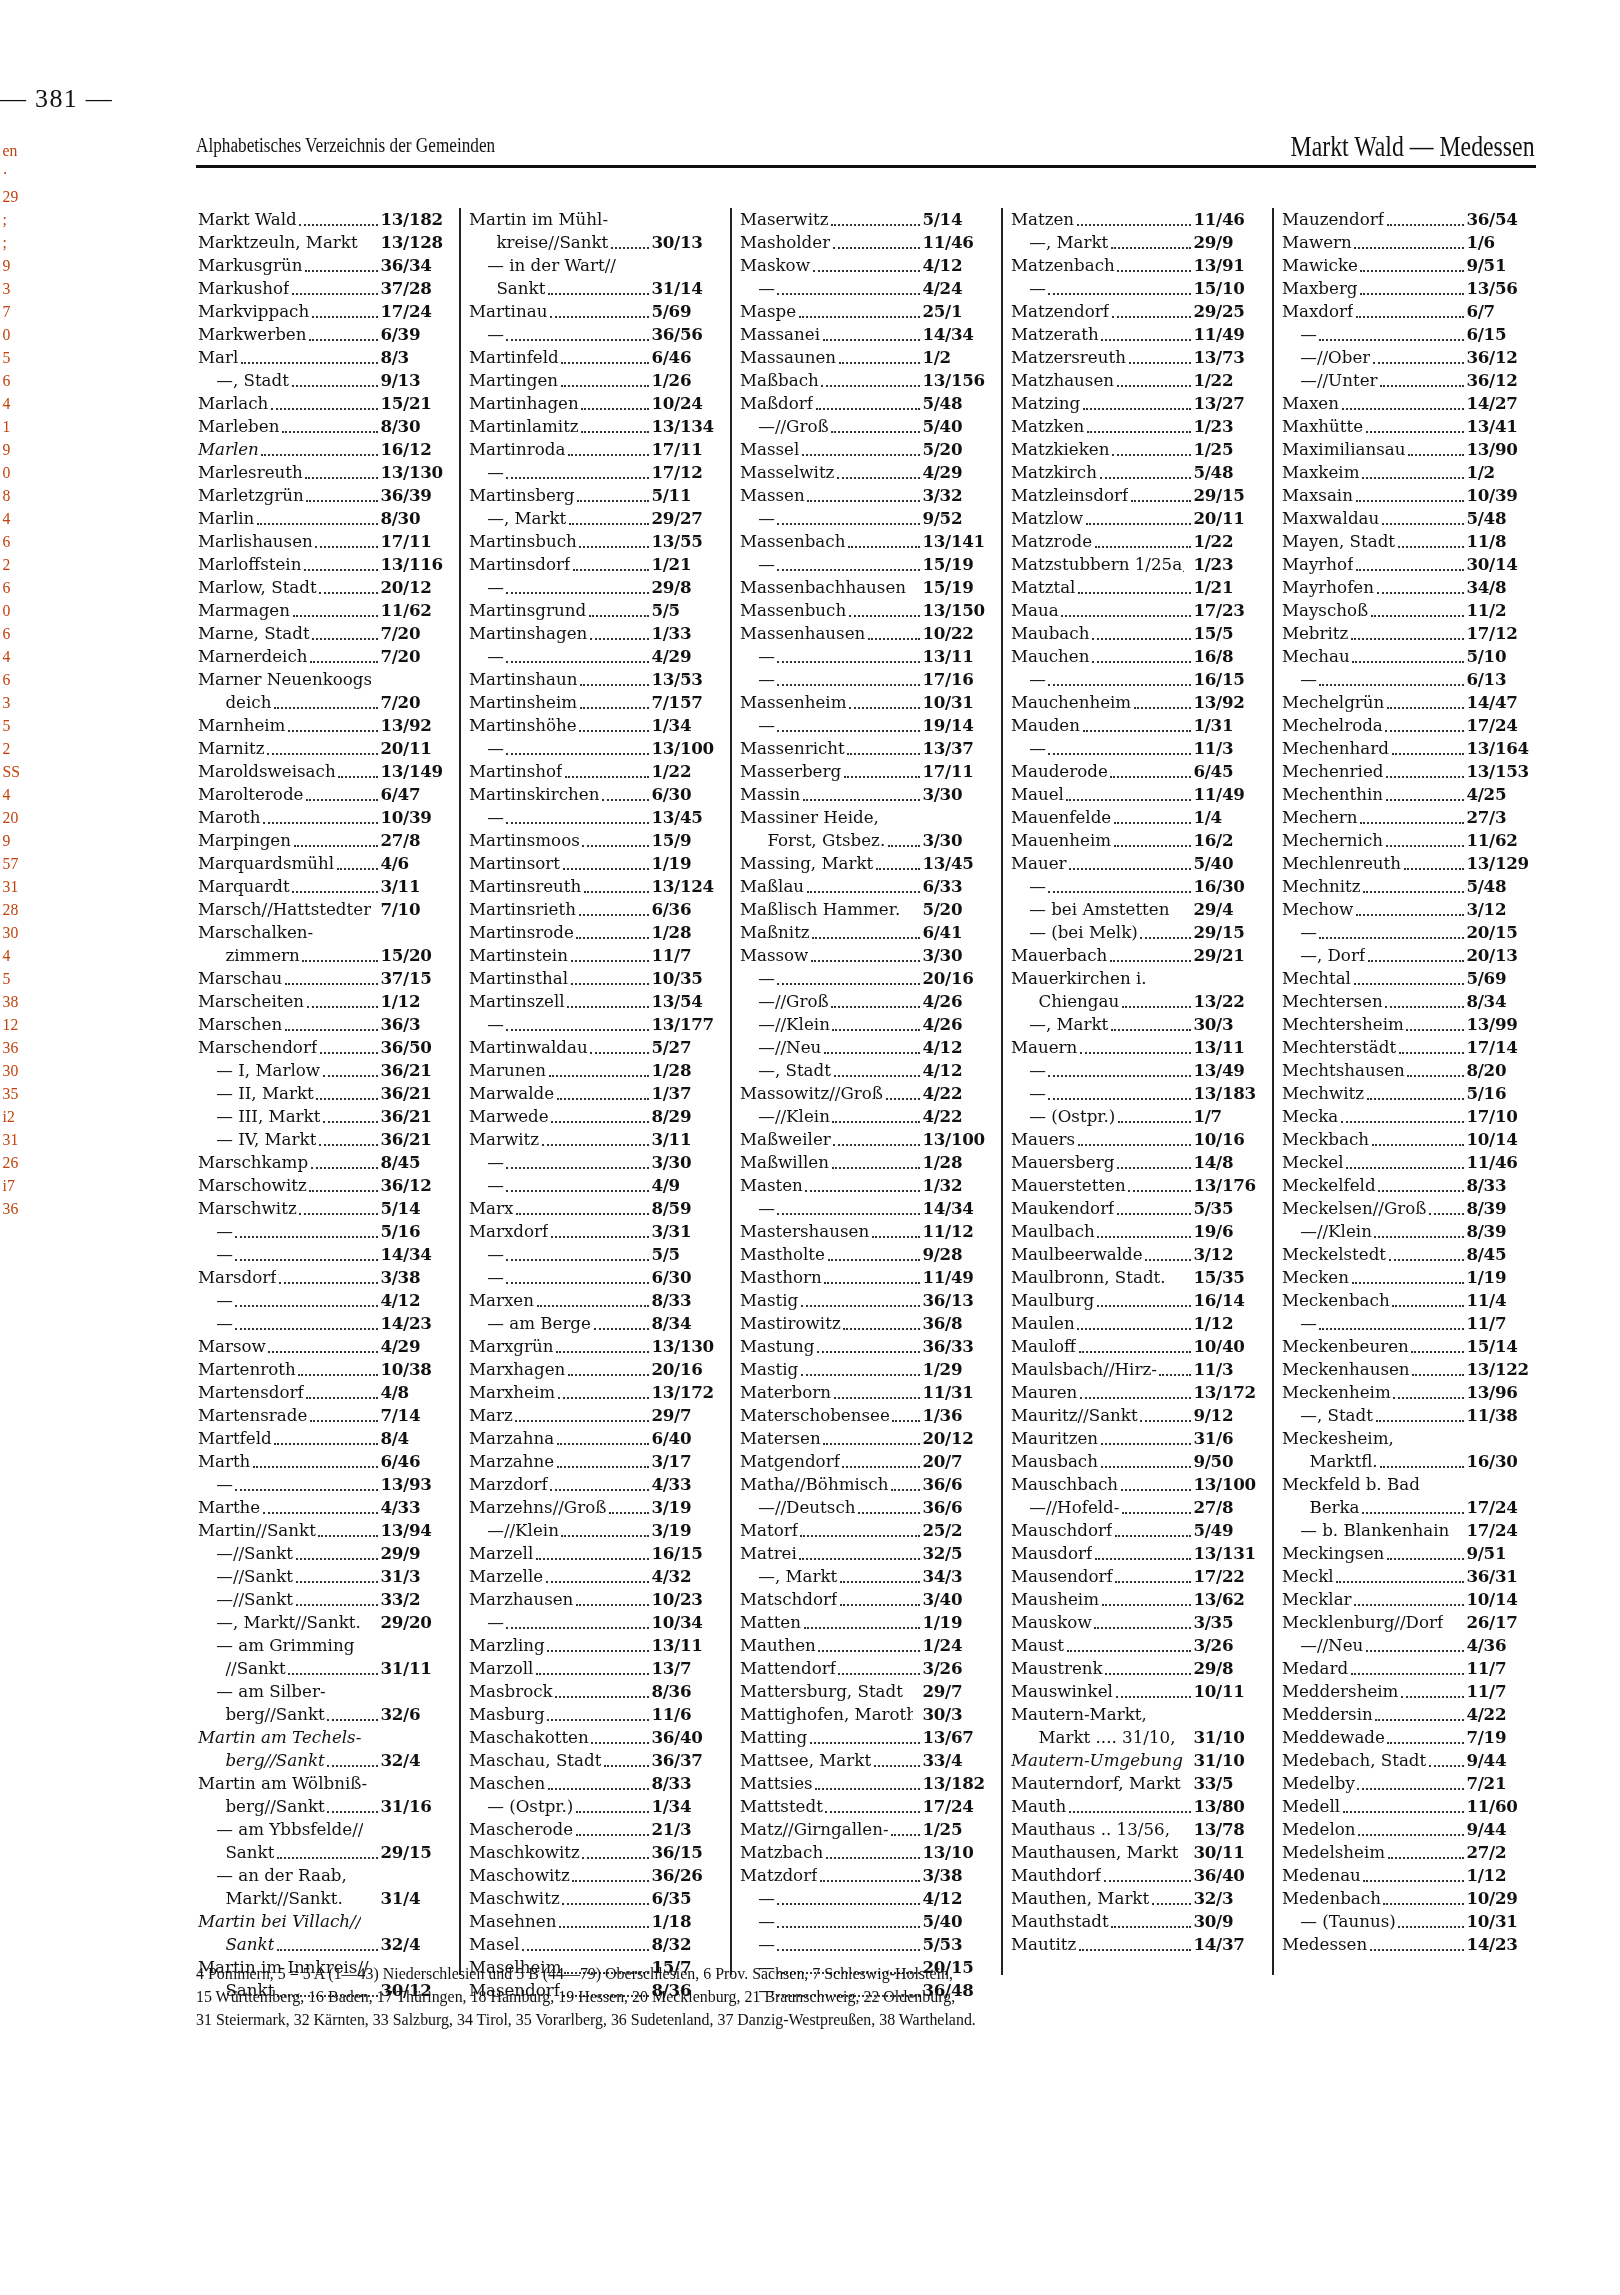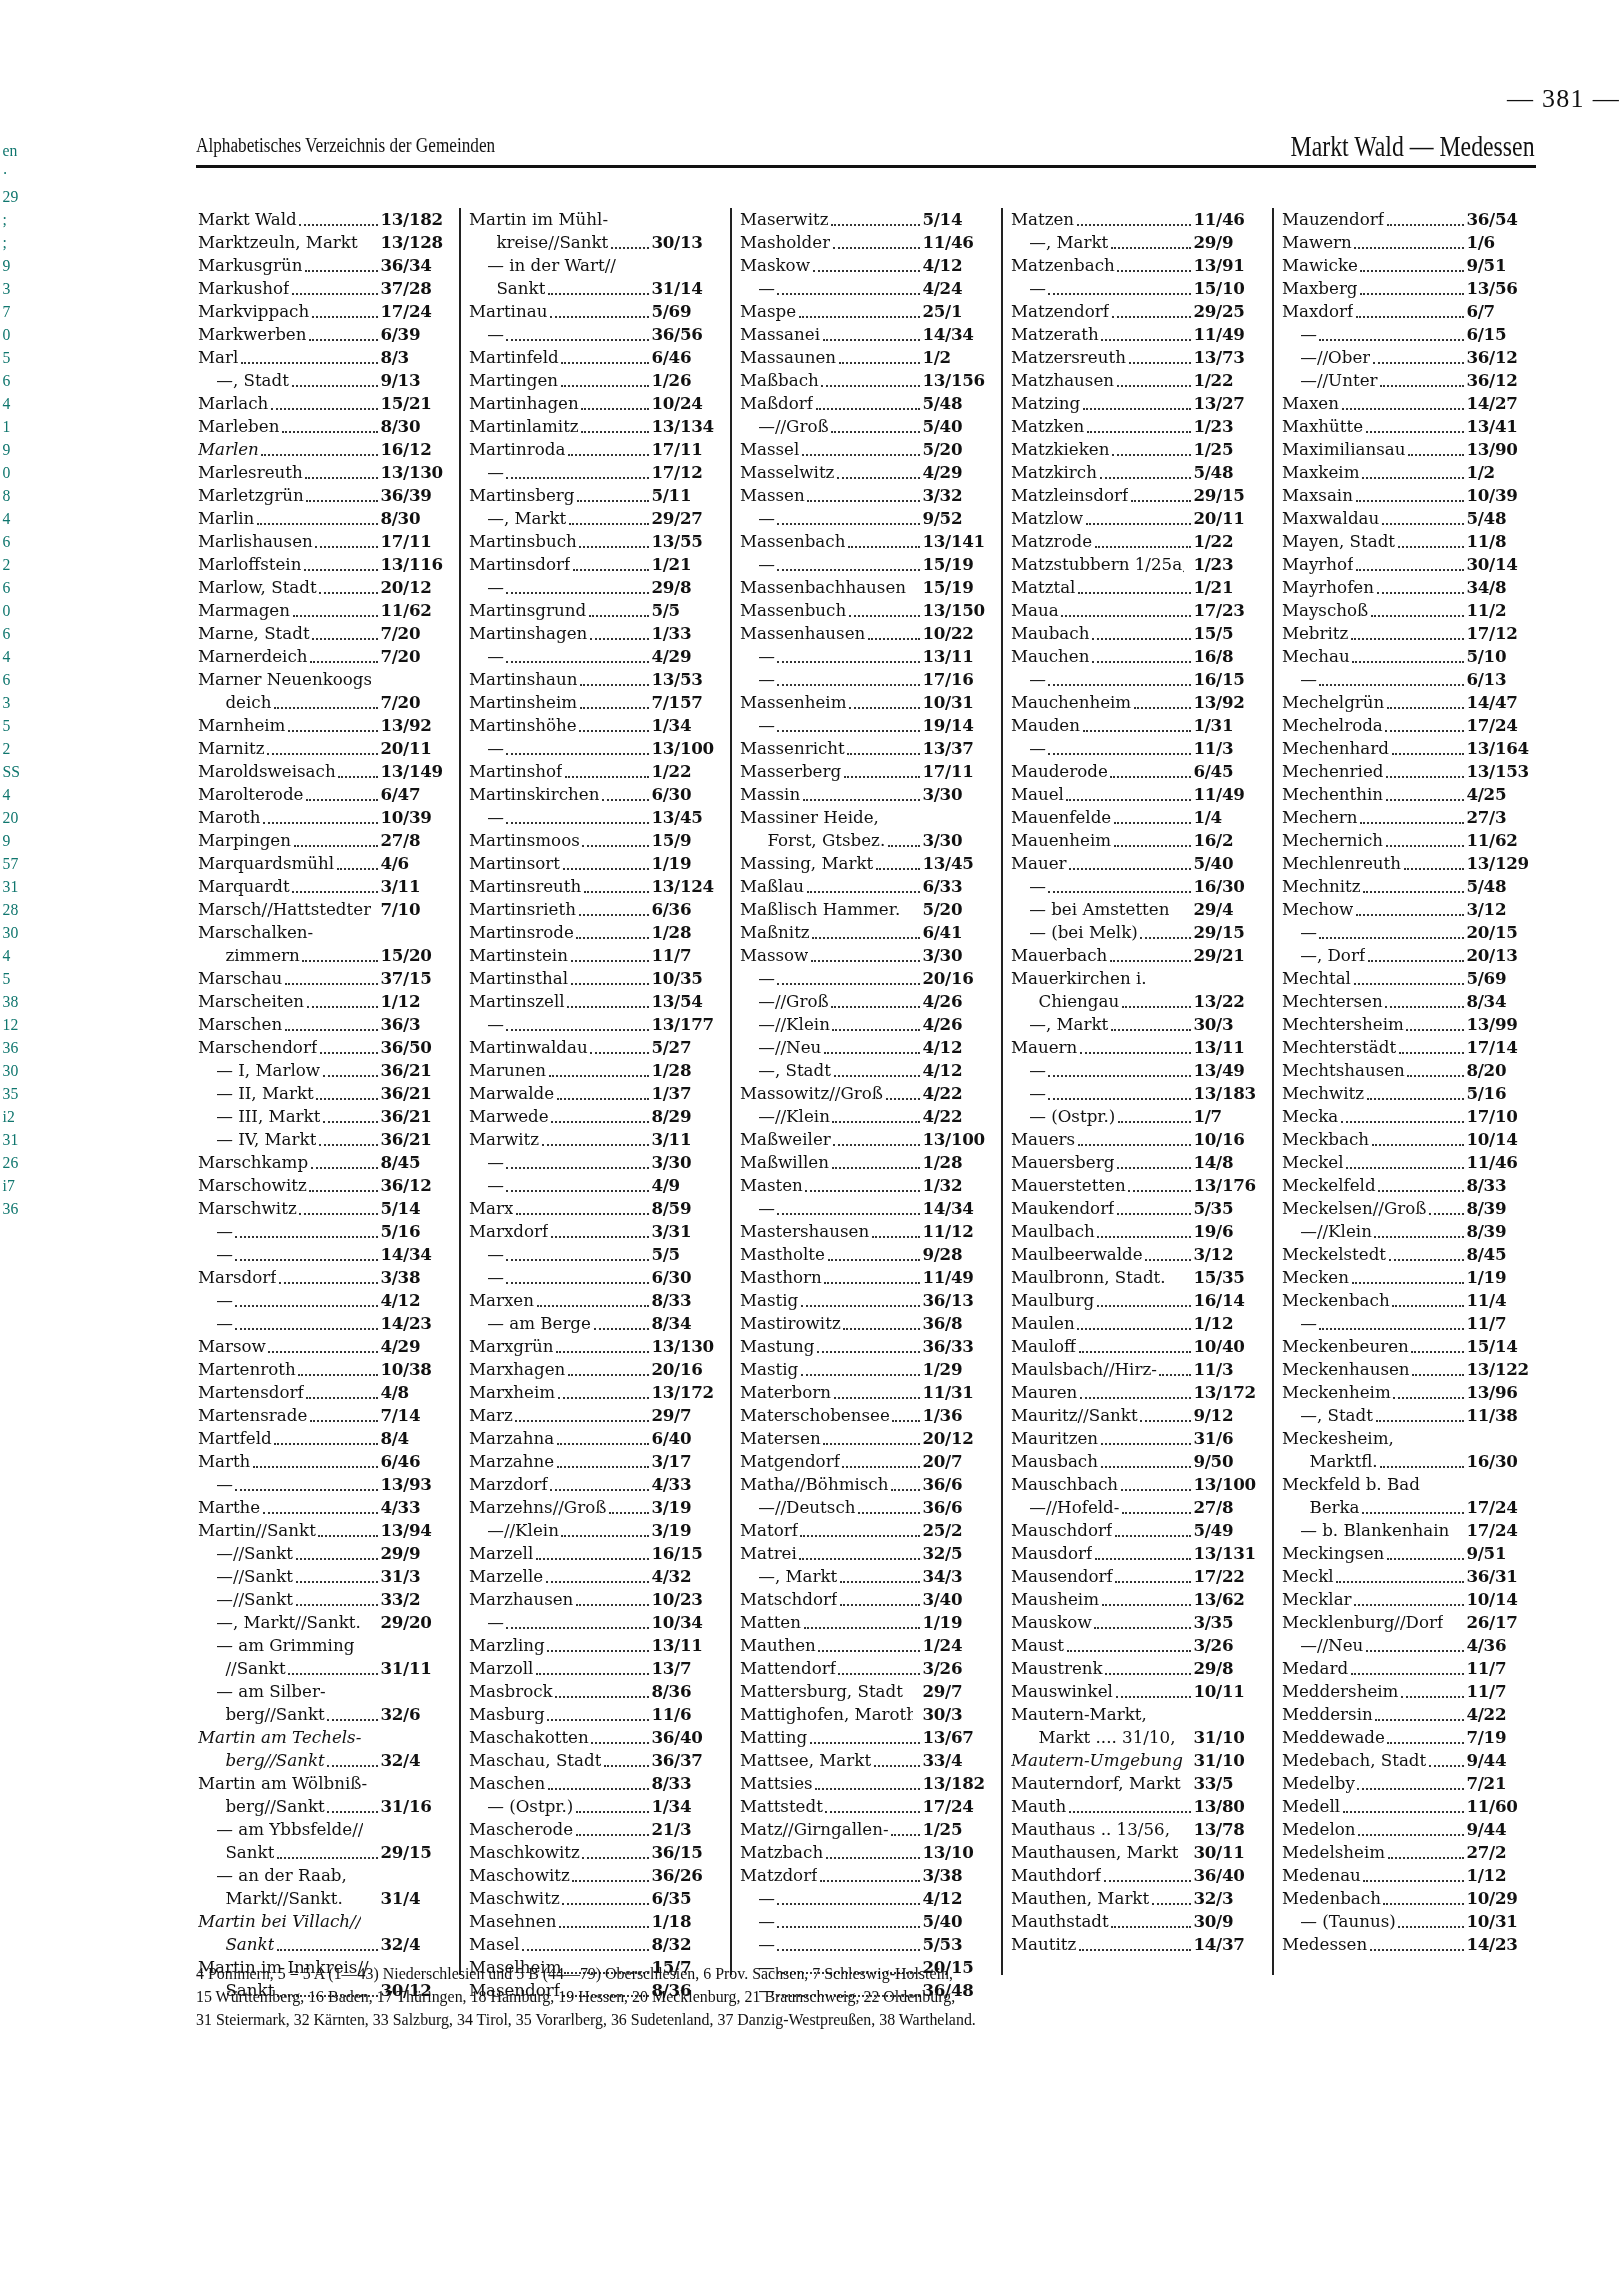--- a/index.html
+++ b/index.html
@@ -1,37 +1,37 @@
 <!DOCTYPE html>
 <html style="font-size:10.5px"><head>
 <meta charset="utf-8">
 <style>
   html, body { margin: 0; padding: 0; background: #ffffff; }
   body {
     width: 1620px; height: 2295px; position: relative; overflow: hidden;
     font-family: "DejaVu Serif", "Liberation Serif", serif; color: #111;
   }
   .page-number {
-    position: absolute; top: 84px; left: 0; width: 1620px; text-align: right;
+    position: absolute; top: 84px; left: 0; width: 1620px; text-align: left;
     font-family: "Liberation Serif", serif; font-size: 26px; letter-spacing: 1.3px;
   }
   .running-head-left {
     position: absolute; top: 134px; left: 196px;
     font-family: "Liberation Serif", serif; font-size: 20px; transform: scaleX(0.86); transform-origin: left;
   }
   .running-head-right {
     position: absolute; top: 130px; right: 85px;
     font-family: "Liberation Serif", serif; font-size: 29px; transform: scaleX(0.82); transform-origin: right;
   }
   .head-rule {
     position: absolute; top: 165px; left: 196px; width: 1340px; height: 3.3px; background: #111;
   }
   .margin-bleed {
     position: absolute; left: 2.6px; top: 139px; width: 26px;
-    font-family: "Liberation Serif", serif; font-size: 15.7px; color: #0f766e; line-height: 23px;
+    font-family: "Liberation Serif", serif; font-size: 15.7px; color: #c2410c; line-height: 23px;
   }
   .columns {
     position: absolute; top: 188px; left: 190px; width: 1355px; height: 1767px;
     display: flex;
     margin-top: 20px;
   }
   .column {
     width: 271px; box-sizing: border-box; padding: 0 6.5px 0 7.9px;
     border-right: 2.6px solid #222;
   }

